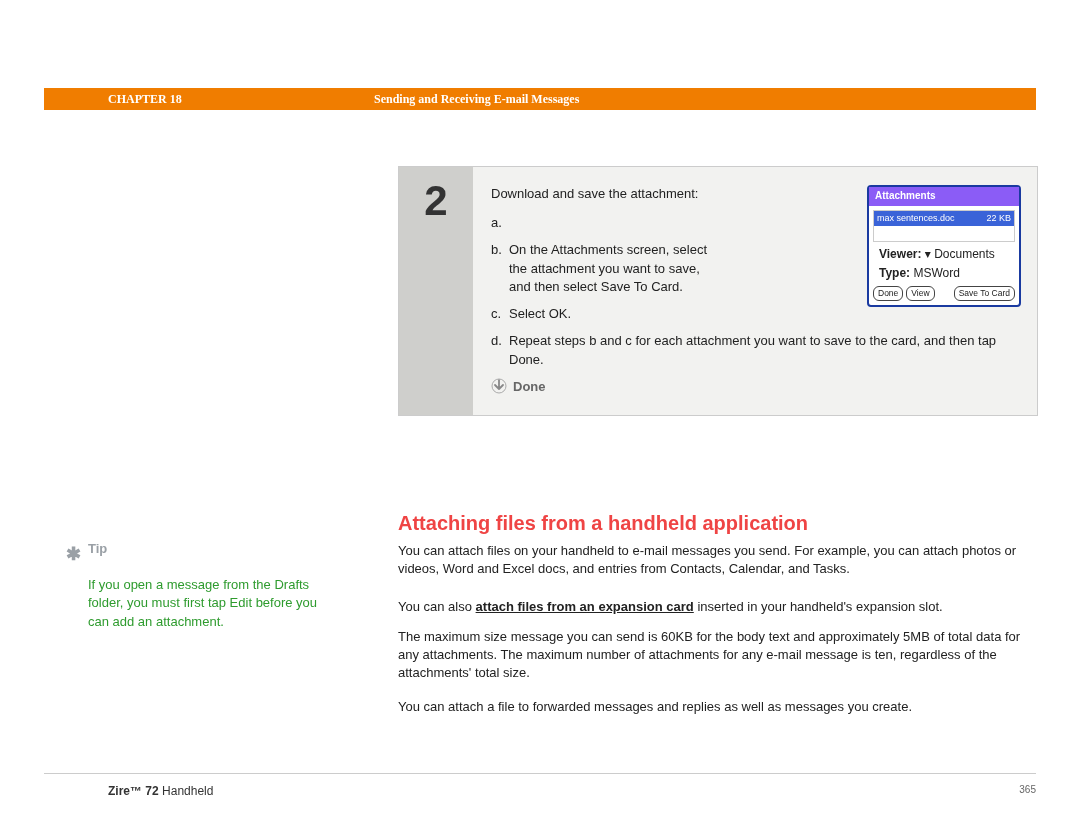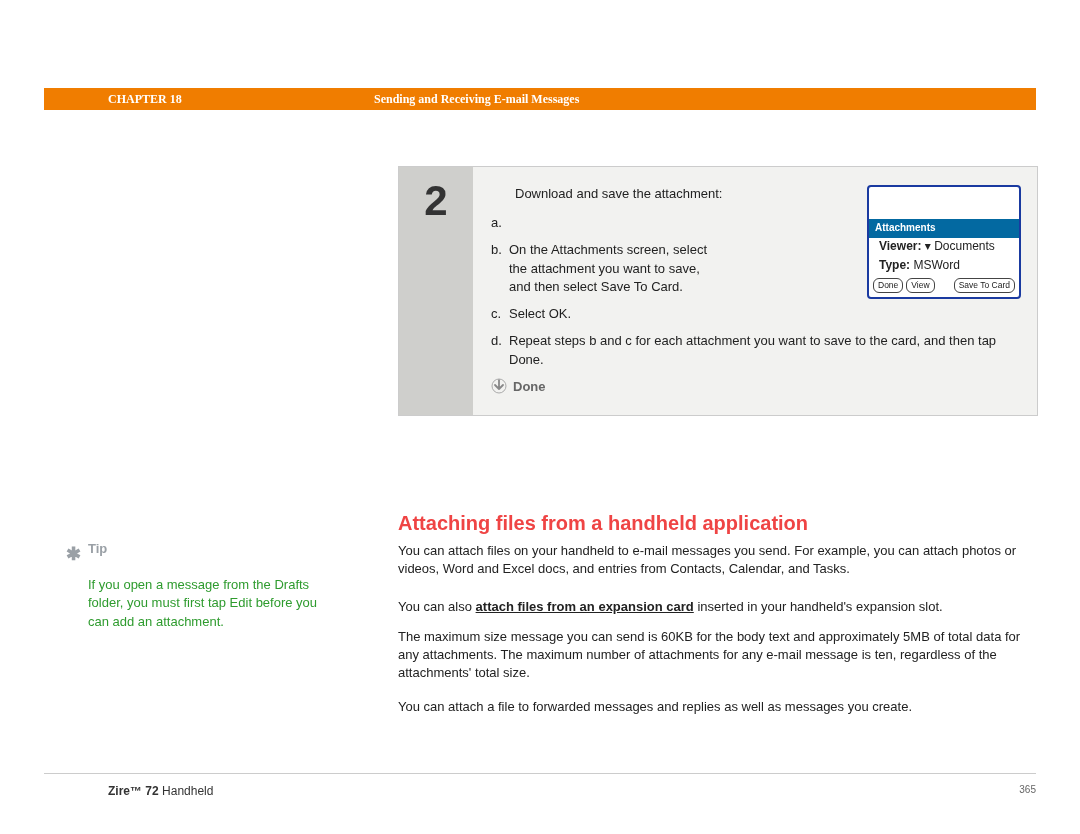--- a/index.html
+++ b/index.html
@@ -48,21 +48,21 @@
     padding-top: 10px;
   }
   .step-content {
     flex: 1;
     padding: 18px 16px 18px 18px;
     font-size: 13px;
     line-height: 1.45;
     color: #222;
     position: relative;
   }
-  .step-intro { margin-bottom: 10px; margin-left: 24px; }
+  .step-intro { margin-bottom: 10px; }
   .steps-list { margin: 0; padding: 0; list-style: none; }
   .steps-list li { display: flex; margin-bottom: 8px; }
   .step-letter { width: 18px; flex-shrink: 0; }
   .step-text { flex: 1; }
   .step-text.narrow { max-width: 210px; }
   .underline-bold { font-weight: bold; text-decoration: underline; }
   .done-row {
     display: flex;
     align-items: center;
     margin-top: 4px;
@@ -81,26 +81,25 @@
     top: 18px;
     right: 16px;
     width: 150px;
     border: 2px solid #1a3aa0;
     border-radius: 4px;
     font-family: Verdana, sans-serif;
     font-size: 10px;
     background: #fff;
   }
   .palm-title {
-    background: #0369a1;
+    background: #8b5cf6;
     color: #fff;
     font-weight: bold;
     padding: 2px 6px;
     font-size: 10px;
-    margin-top: 32px;
   }
   .palm-list {
     margin: 4px;
     border: 1px solid #ccc;
     height: 30px;
     font-size: 9px;
   }
   .palm-row {
     display: flex;
     justify-content: space-between;
@@ -214,20 +213,26 @@
         <svg width="16" height="16" viewBox="0 0 16 16">
             <path d="M8 2 v9 M8 11 l-4 -4 M8 11 l4 -4" stroke="#888" stroke-width="1.8" fill="none" stroke-linecap="round"></path>
             <circle cx="8" cy="8" r="7" stroke="#aaa" stroke-width="1" fill="none"></circle>
           </svg>
       </span>
       <span>Done</span>
     </div>
 
     <div class="palm-ui">
       <div class="palm-title">Attachments</div>
+      <div class="palm-list">
+        <div class="palm-row">
+          <span>max sentences.doc</span>
+          <span>22 KB</span>
+        </div>
+      </div>
       <div class="palm-meta">
         <span class="lbl">Viewer:</span>
         <span> ▾ </span><span>Documents</span>
       </div>
       <div class="palm-meta">
         <span class="lbl">Type:</span>
         <span>MSWord</span>
       </div>
       <div class="palm-buttons">
         <div class="palm-btn-group">

